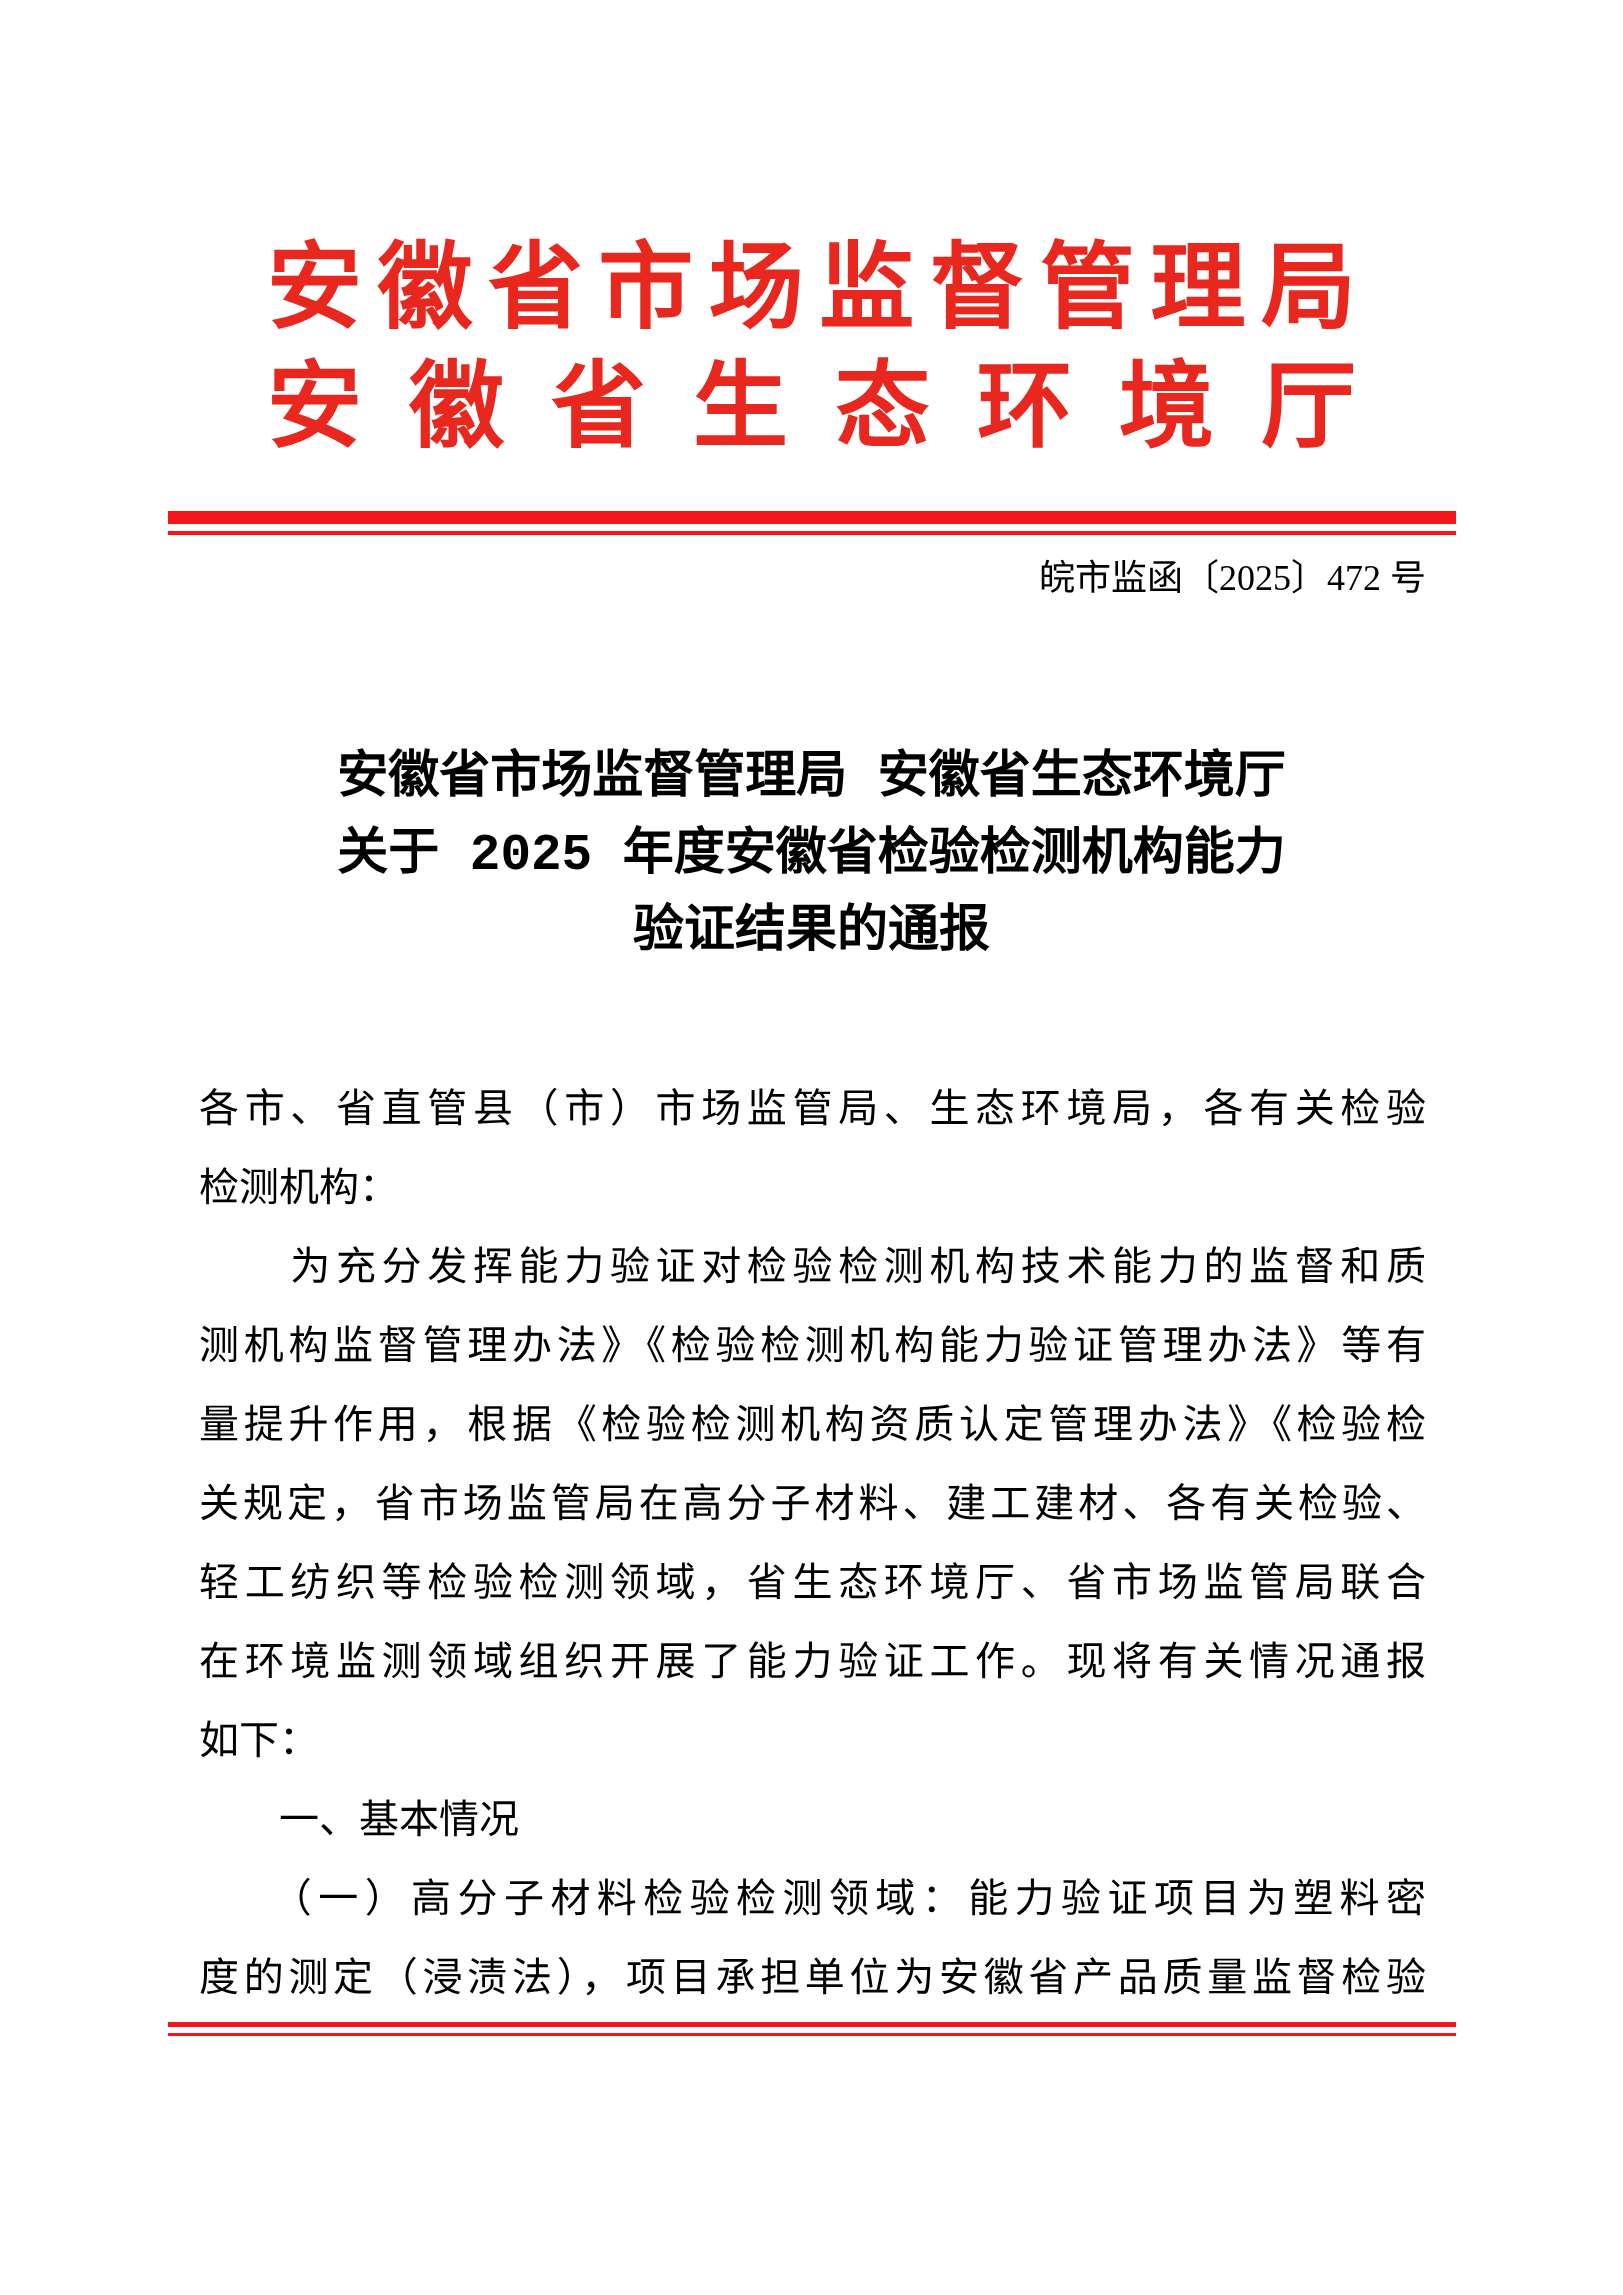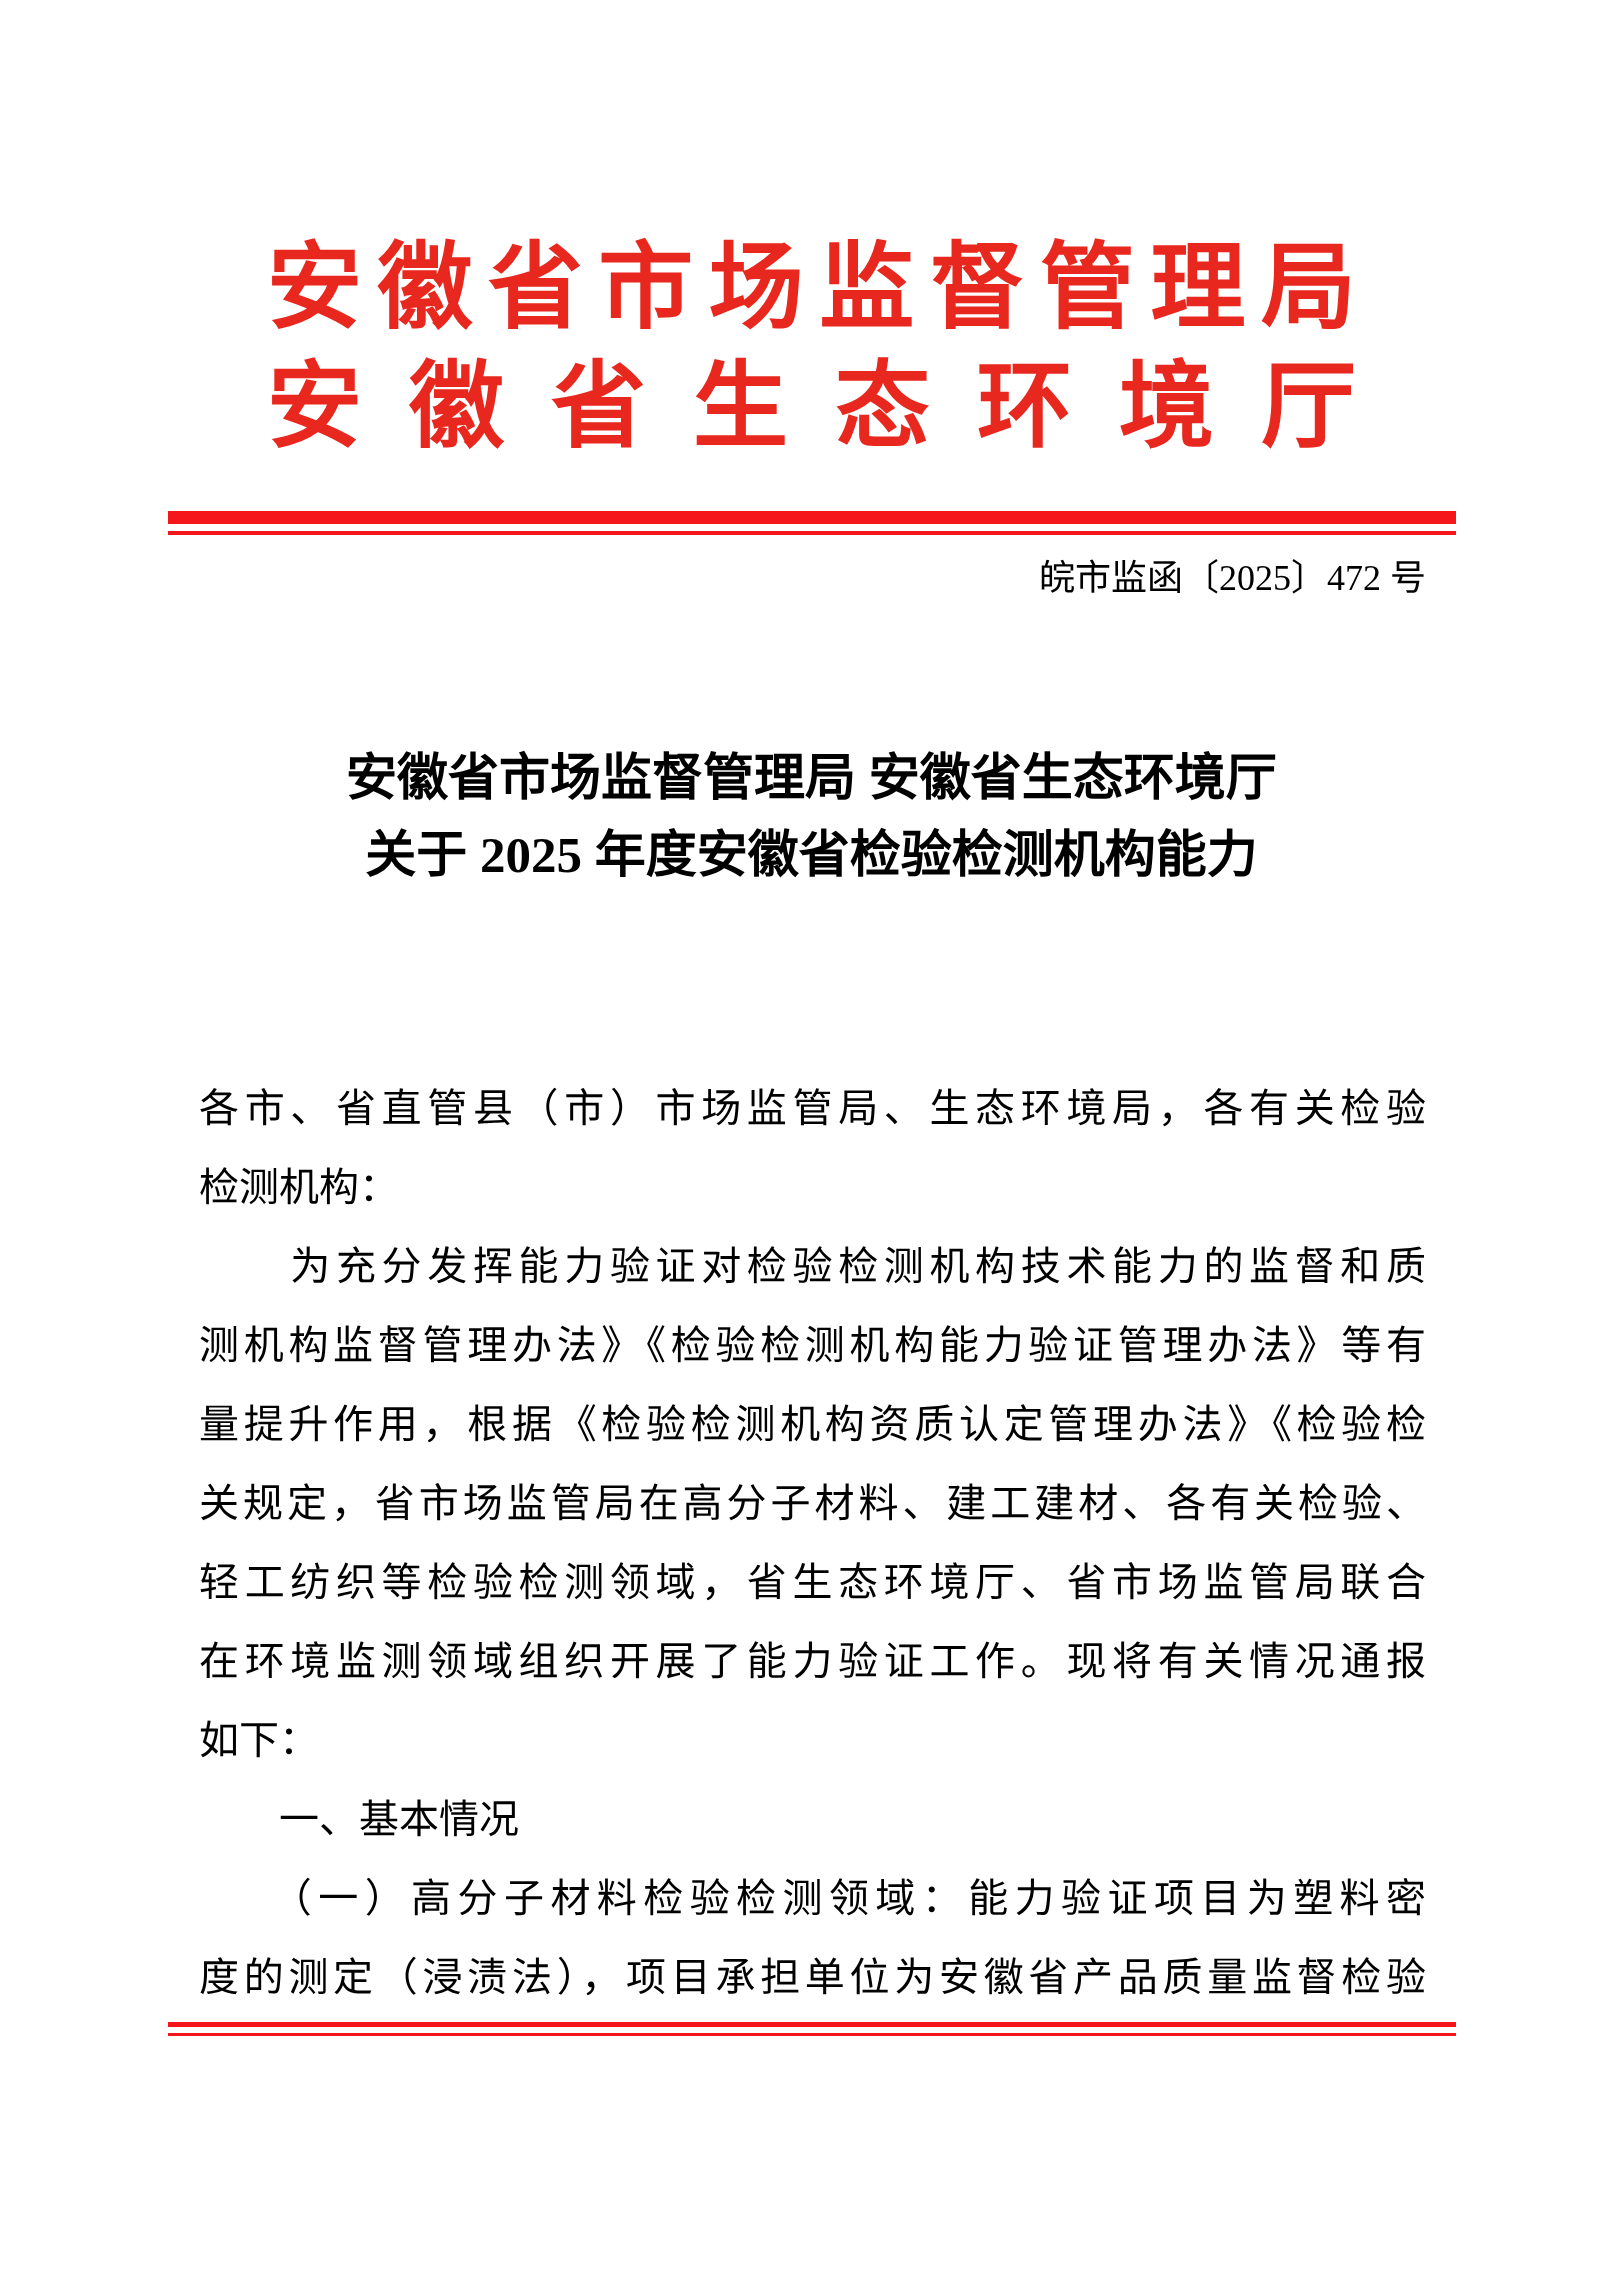--- a/index.html
+++ b/index.html
@@ -68,20 +68,21 @@
     top: 740px;
     left: 0;
     right: 0;
     text-align: center;
     font-weight: bold;
     font-size: 51px;
   }
   .title-line {
     line-height: 77px;
     white-space: nowrap;
+    font-family: Liberation Mono, monospace;
   }
 
   
   .body-block {
     position: absolute;
     top: 1069px;
     left: 199px;
     width: 1227px;
     font-size: 40px;
   }
@@ -113,20 +114,21 @@
     <div class="bar bar-thick"></div>
     <div class="bar bar-thin"></div>
   </div>
 
   <div class="doc-number">皖市监函〔2025〕472 号</div>
 
   <div class="title">
 
   <div class="title-line">安徽省市场监督管理局 安徽省生态环境厅</div>
       <div class="title-line">关于 2025 年度安徽省检验检测机构能力</div>
+      <div class="title-line">验证结果的通报</div>
     </div>
 
   <div class="body-block">
 
   <div class="para para-plain">
         <div class="line">各市、省直管县（市）市场监管局、生态环境局，各有关检验</div>
         <div class="line">检测机构：</div>
       </div>
       <div class="para para-plain">
         <div class="line">　　为充分发挥能力验证对检验检测机构技术能力的监督和质</div>

